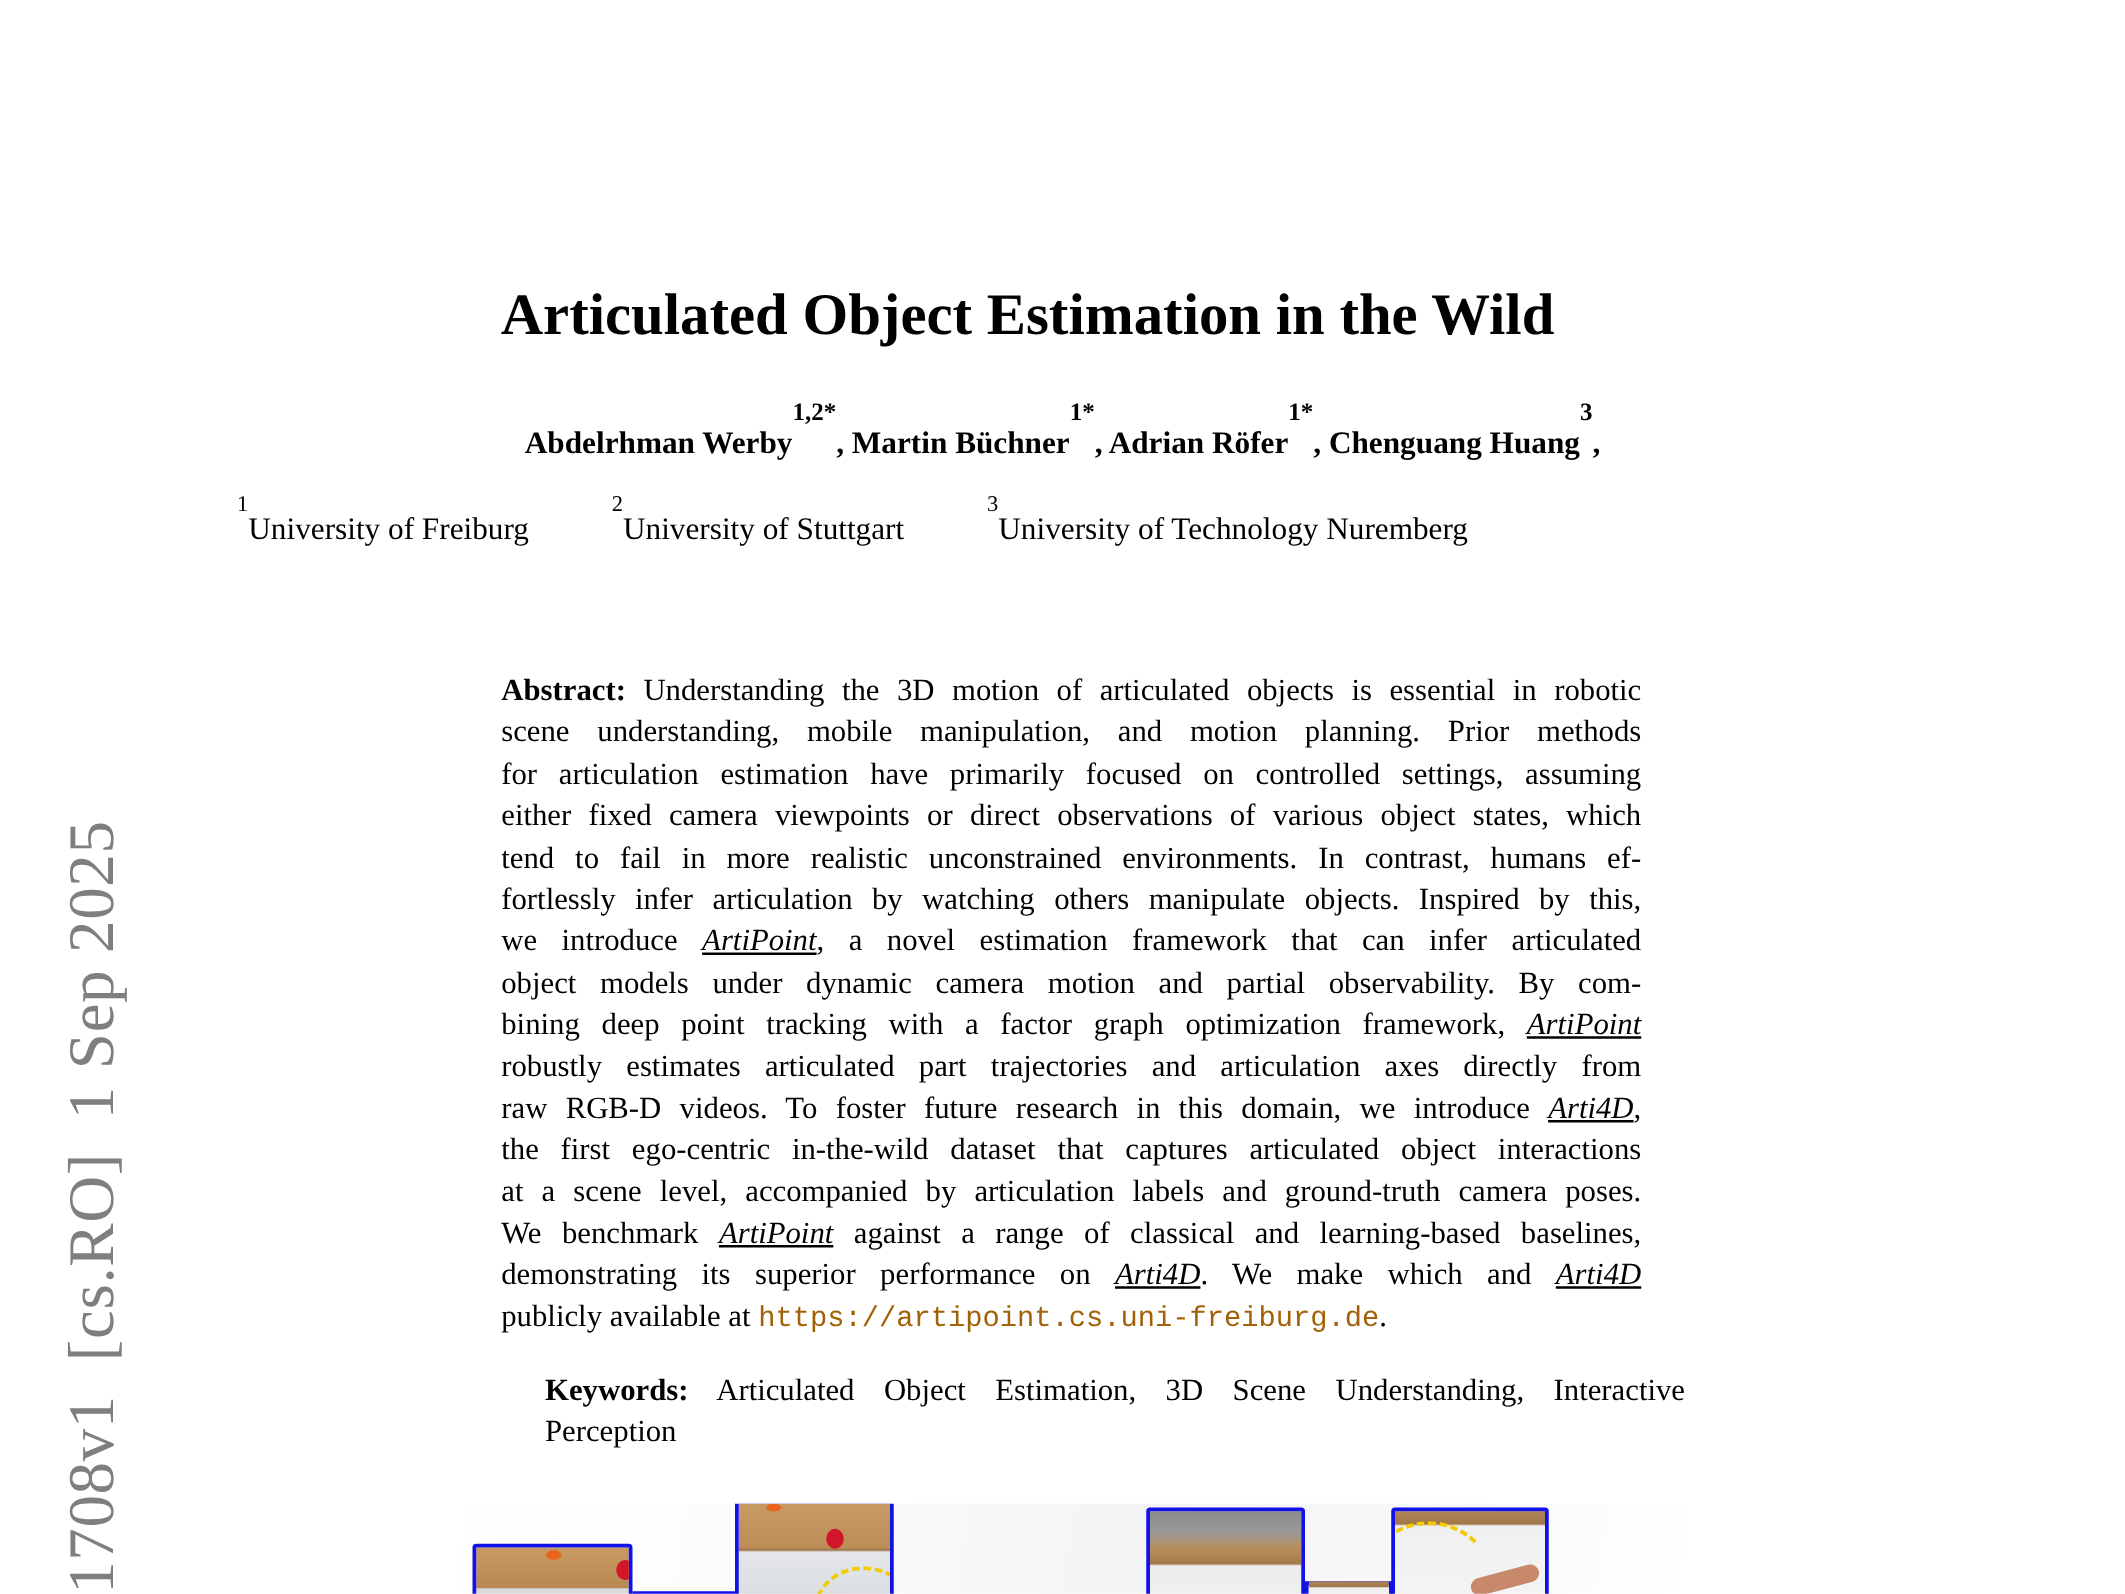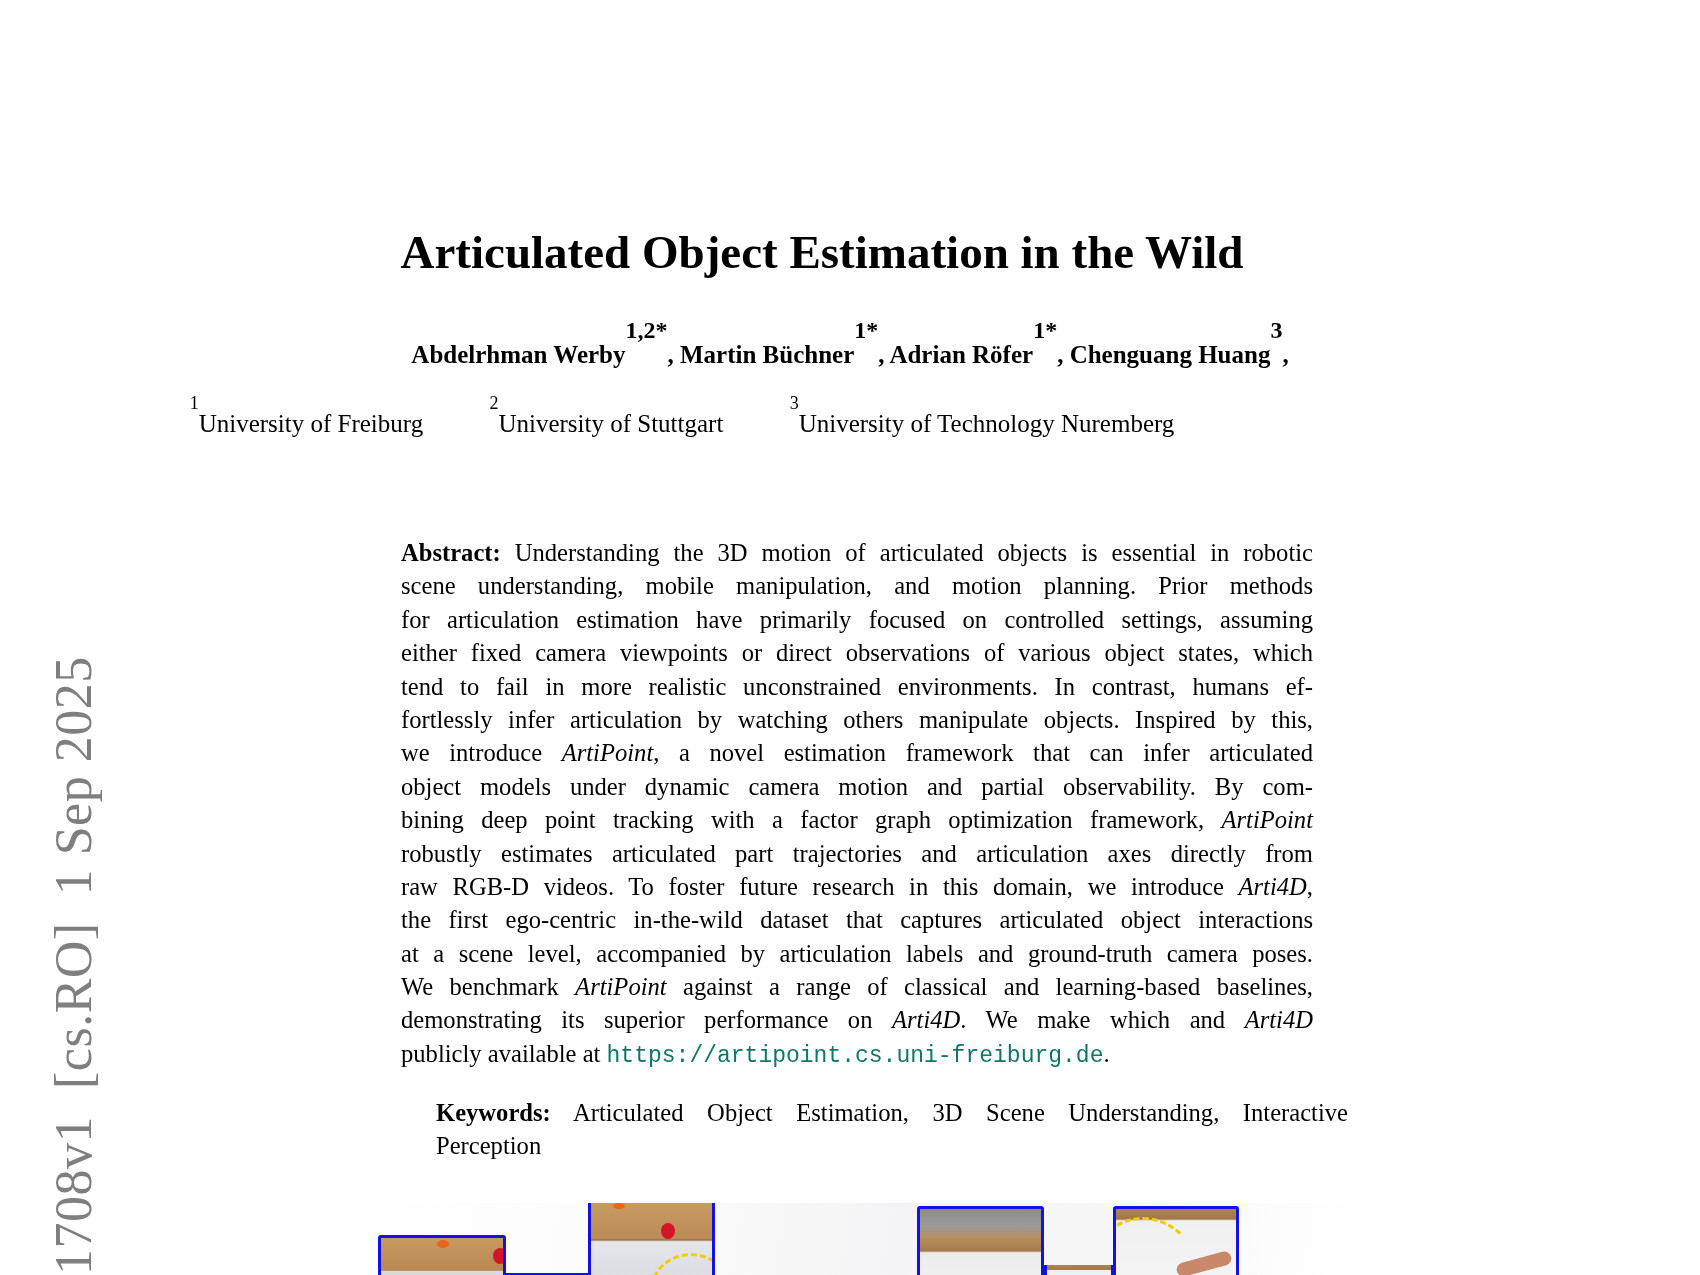--- a/index.html
+++ b/index.html
@@ -16,36 +16,36 @@
       letter-spacing:0.5px;
     }
     .title {
       position:absolute; left:0; width:1644px; top:224px; text-align:center;
       font-weight:bold; font-size:47px; line-height:56px; margin:0;
     }
     .authors {
       position:absolute; left:0; width:1700px; top:336px; text-align:center;
       font-weight:bold; font-size:25px; line-height:37px;
     }
-    .authors sup { font-size:24px; vertical-align:top; position:relative; top:-6px; line-height:0; }
+    .authors sup { font-size:20px; vertical-align:top; position:relative; top:-6px; line-height:0; }
     .affils {
       position:absolute; left:0; width:1364px; top:408px; text-align:center;
       font-size:25px; line-height:32px;
     }
     .affils .aff { display:inline-block; margin:0 30px; }
     .affils sup { font-size:18px; vertical-align:top; position:relative; top:-5px; line-height:0; }
     .abstract {
       position:absolute; left:401px; width:912px; top:536px;
       font-size:24.6px; line-height:33.4px; text-align:justify; hyphens:manual;
     }
     .abstract .line { display:block; text-align:justify; text-align-last:justify; height:33.4px; white-space:nowrap; }
     .abstract .line.last { text-align-last:left; }
     .abstract b { font-weight:bold; }
-    .abstract i { font-style:italic; }
-    .url { font-family:"Liberation Mono", "DejaVu Sans Mono", monospace; color:#0f766e; font-size:23px; }
+    .abstract i { font-style:italic;text-decoration:underline; }
+    .url { font-family:"Liberation Mono", "DejaVu Sans Mono", monospace; color:#a16207; font-size:23px; }
     .keywords {
       position:absolute; left:401px; width:912px; top:1096px;
       font-size:24.6px; line-height:33.4px;margin-left:35px;
     }
     .keywords .line { display:block; text-align:justify; text-align-last:justify; white-space:nowrap; }
     .keywords .line.last { text-align-last:left; }
     .figure {
       position:absolute; left:358px; top:1203px; width:990px; height:72px;
       background:linear-gradient(100deg, #ffffff 0%, #fbfbfb 30%, #f4f4f6 55%, #f8f8f8 80%, #ffffff 100%);
       overflow:hidden;

